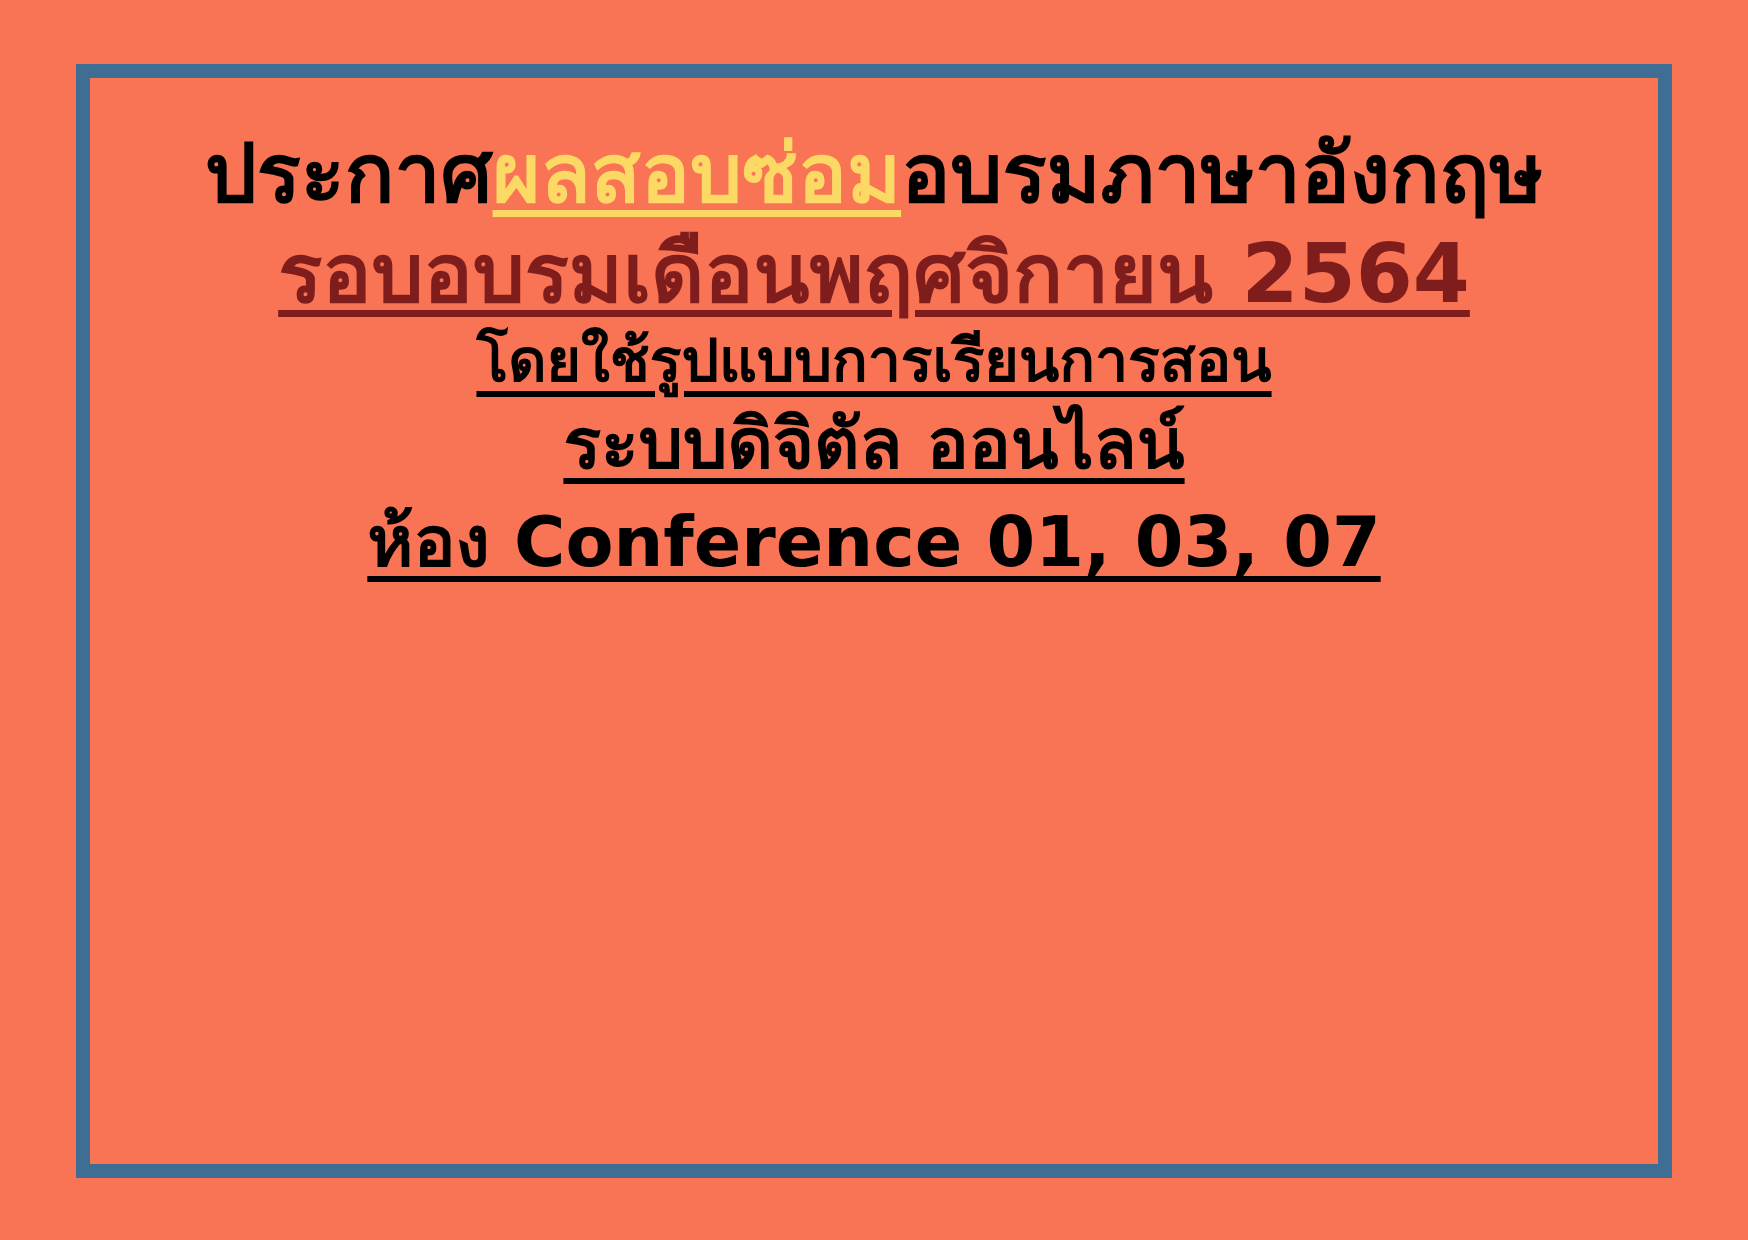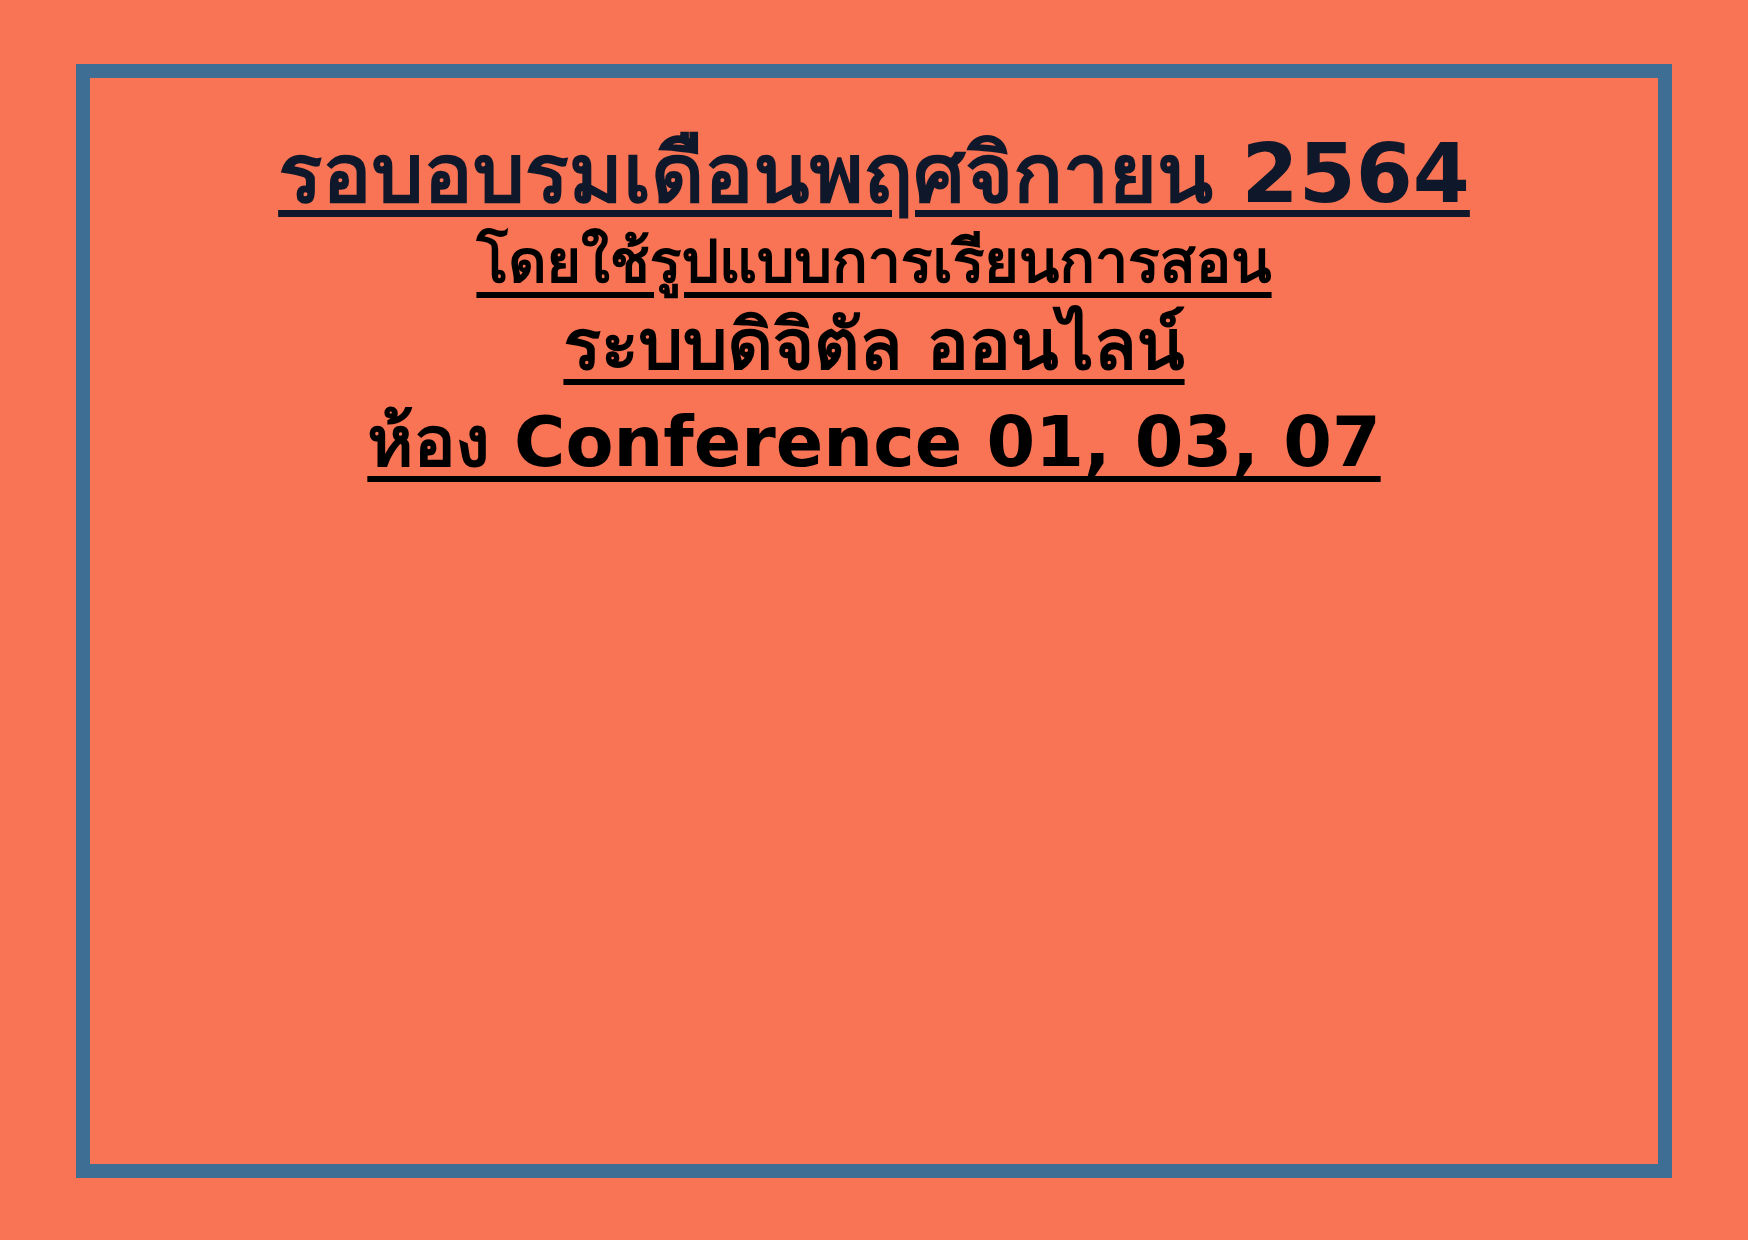--- a/index.html
+++ b/index.html
@@ -46,38 +46,39 @@
     width: 100%;
     text-align: center;
     color: #000000;
     font-weight: bold;
     line-height: 1.02;
     white-space: nowrap;
     letter-spacing: 0px;
   }
   .l1 { font-size: 82px; margin-bottom: 16px; }
   .l2 { font-size: 82px; margin-bottom: 14px; }
-  .l3 { font-size: 82px; color: #0f172a; text-decoration: underline; text-decoration-thickness: 7px; text-underline-offset: 8px; margin-bottom: 16px; }
+  .l3 { font-size: 82px; color: #7f1d1d; text-decoration: underline; text-decoration-thickness: 7px; text-underline-offset: 8px; margin-bottom: 16px; }
   .l4 { font-size: 59px; text-decoration: underline; text-decoration-thickness: 6px; text-underline-offset: 10px; margin-bottom: 18px; }
   .l5 { font-size: 70px; text-decoration: underline; text-decoration-thickness: 6px; text-underline-offset: 10px; margin-bottom: 26px; }
   .l6 { font-size: 70px; text-decoration: underline; text-decoration-thickness: 6px; text-underline-offset: 10px; }
   .hl {
     color: #FBD964;
     text-decoration: underline;
     text-decoration-thickness: 7px;
     text-underline-offset: 8px;
   }
 </style>
 </head>
 <body>
 
 <div class="poster">
   <div class="frame"></div>
   <div class="content">
 
+    <div class="line l1"><span>ประกาศ</span><span class="hl">ผลสอบซ่อม</span><span>อบรมภาษาอังกฤษ</span></div>
 
 
     <div class="line l3">รอบอบรมเดือนพฤศจิกายน 2564</div>
 
     <div class="line l4">โดยใช้รูปแบบการเรียนการสอน</div>
 
     <div class="line l5">ระบบดิจิตัล ออนไลน์</div>
 
     <div class="line l6">ห้อง Conference 01, 03, 07</div>
 

